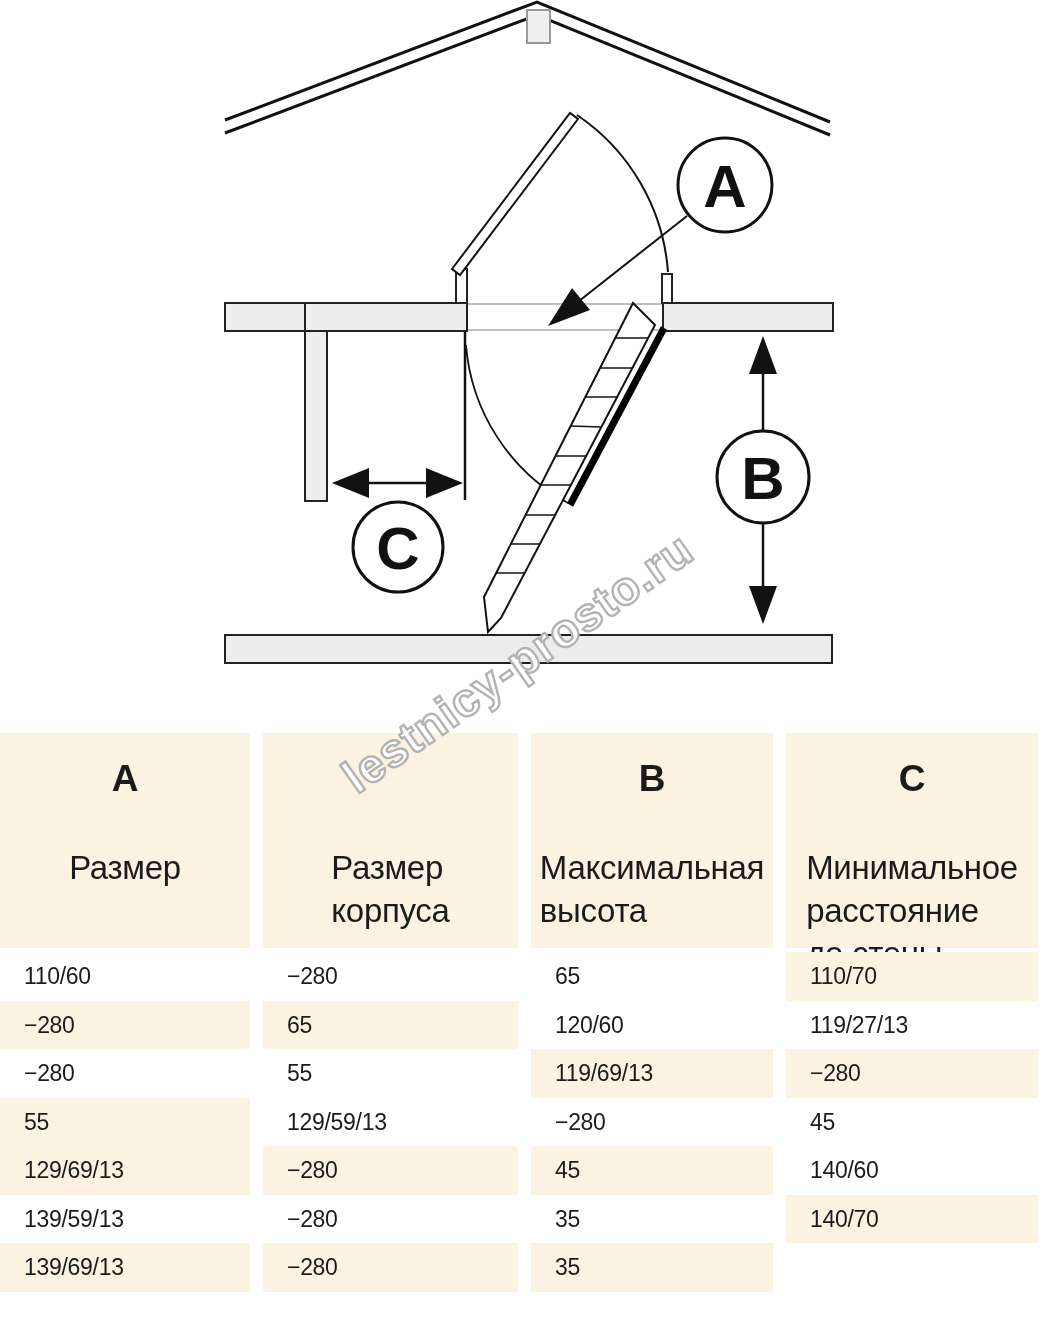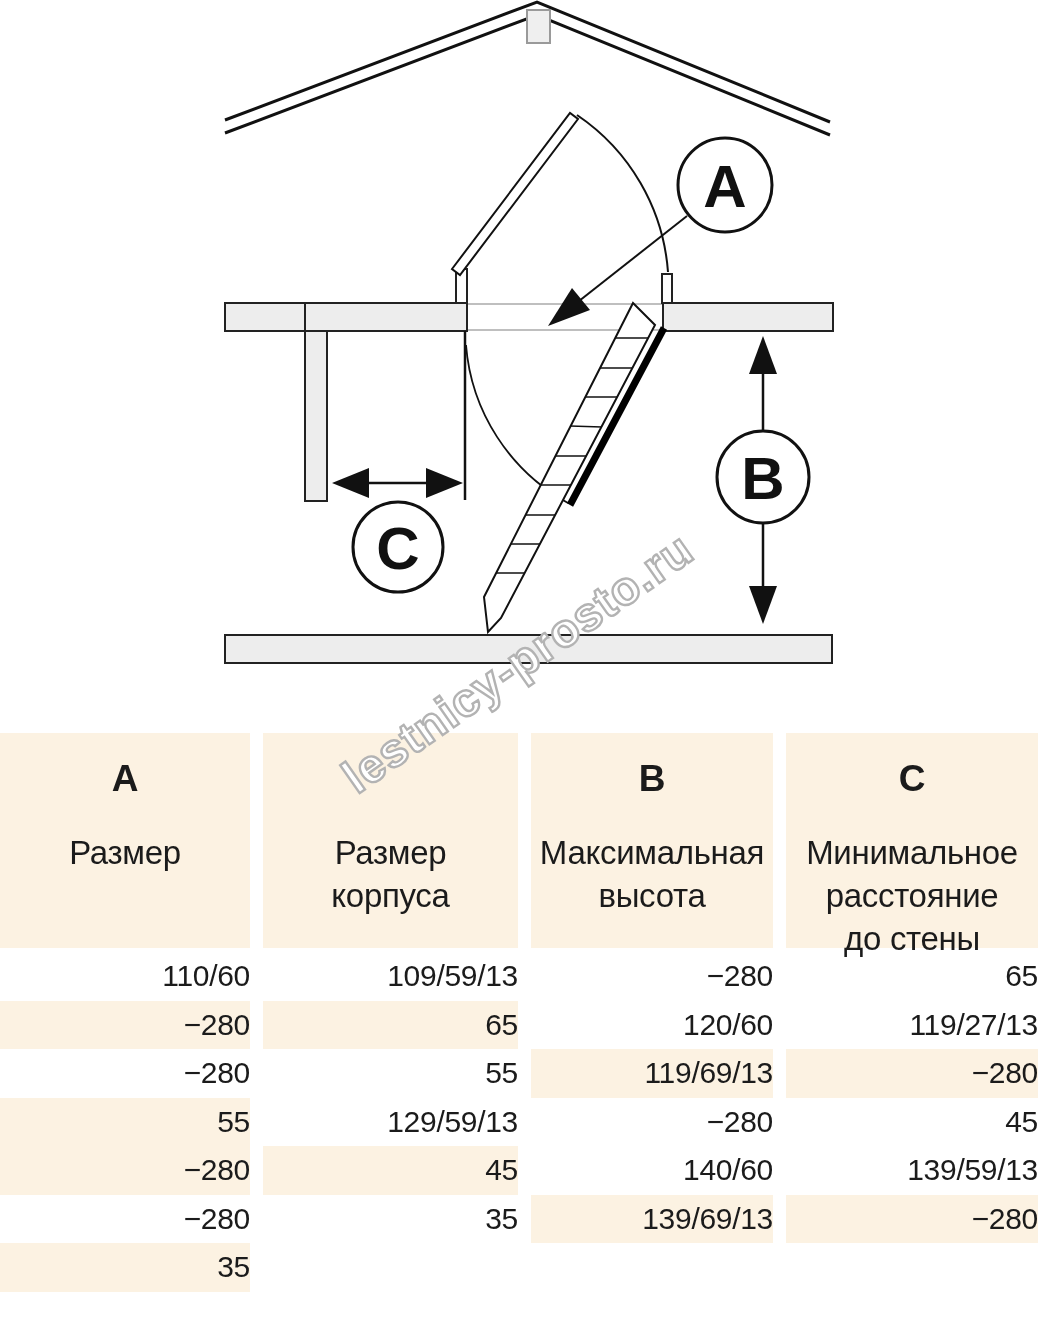--- a/index.html
+++ b/index.html
@@ -15,25 +15,25 @@
   }
   .hcell{
     height:215px;margin-bottom:4px;background:var(--cream,#fcf2e2);
     text-align:center;
   }
   .hletter{
     margin-top:24px;height:44px;line-height:44px;
     font-size:37px;font-weight:bold;letter-spacing:0;
   }
   .hlabel{
-    display:inline-block;text-align:center;white-space:pre-line;
-    font-size:33px;line-height:43px;margin-top:12px;letter-spacing:-0.3px;
+    display:inline-block;text-align:left;white-space:pre-line;
+    font-size:33px;line-height:43px;margin-top:27px;letter-spacing:-0.3px;
   }
   .cell{
-    height:48.5px;line-height:48.5px;font-size:30px;text-align:right;
+    height:48.5px;line-height:48.5px;font-size:23px;text-align:left;
     letter-spacing:-0.3px;
     padding-left:24px;
   }
   .cell.alt{background:var(--cream,#fcf2e2);}
 </style>
 </head>
 <body>
 
 <div class="page" style="--cream: #fcf2e2;">
 
@@ -111,41 +111,43 @@
   <div class="dim-table" id="dim-table">
       <div class="hcell"><div class="hletter">A</div><br><span class="hlabel">Размер</span></div>
       <div class="hcell"><div class="hletter"></div><br><span class="hlabel">Размер
 корпуса</span></div>
       <div class="hcell"><div class="hletter">B</div><br><span class="hlabel">Максимальная
 высота</span></div>
       <div class="hcell"><div class="hletter">C</div><br><span class="hlabel">Минимальное
 расстояние
 до стены</span></div>
       <div class="cell">110/60</div>
-      <div class="cell">109/59/13</div>
       <div class="cell">−280</div>
       <div class="cell">65</div>
+      <div class="cell alt">110/70</div>
       <div class="cell alt">−280</div>
       <div class="cell alt">65</div>
       <div class="cell">120/60</div>
       <div class="cell">119/27/13</div>
       <div class="cell">−280</div>
       <div class="cell">55</div>
       <div class="cell alt">119/69/13</div>
       <div class="cell alt">−280</div>
       <div class="cell alt">55</div>
       <div class="cell">129/59/13</div>
       <div class="cell">−280</div>
       <div class="cell">45</div>
+      <div class="cell alt">129/69/13</div>
       <div class="cell alt">−280</div>
       <div class="cell alt">45</div>
       <div class="cell">140/60</div>
       <div class="cell">139/59/13</div>
       <div class="cell">−280</div>
       <div class="cell">35</div>
+      <div class="cell alt">140/70</div>
       <div class="cell alt">139/69/13</div>
       <div class="cell alt">−280</div>
       <div class="cell alt">35</div>
     </div>
 
   <svg class="wm" width="1042" height="1340" viewBox="0 0 1042 1340">
     <text transform="translate(527,676) rotate(-35)" text-anchor="middle" font-family="Liberation Sans, sans-serif" font-size="47" font-weight="bold" letter-spacing="1" fill="#ffffff" stroke="#b3b3b3" stroke-width="2.4">lestnicy-prosto.ru</text>
   </svg>
 
 </div>

